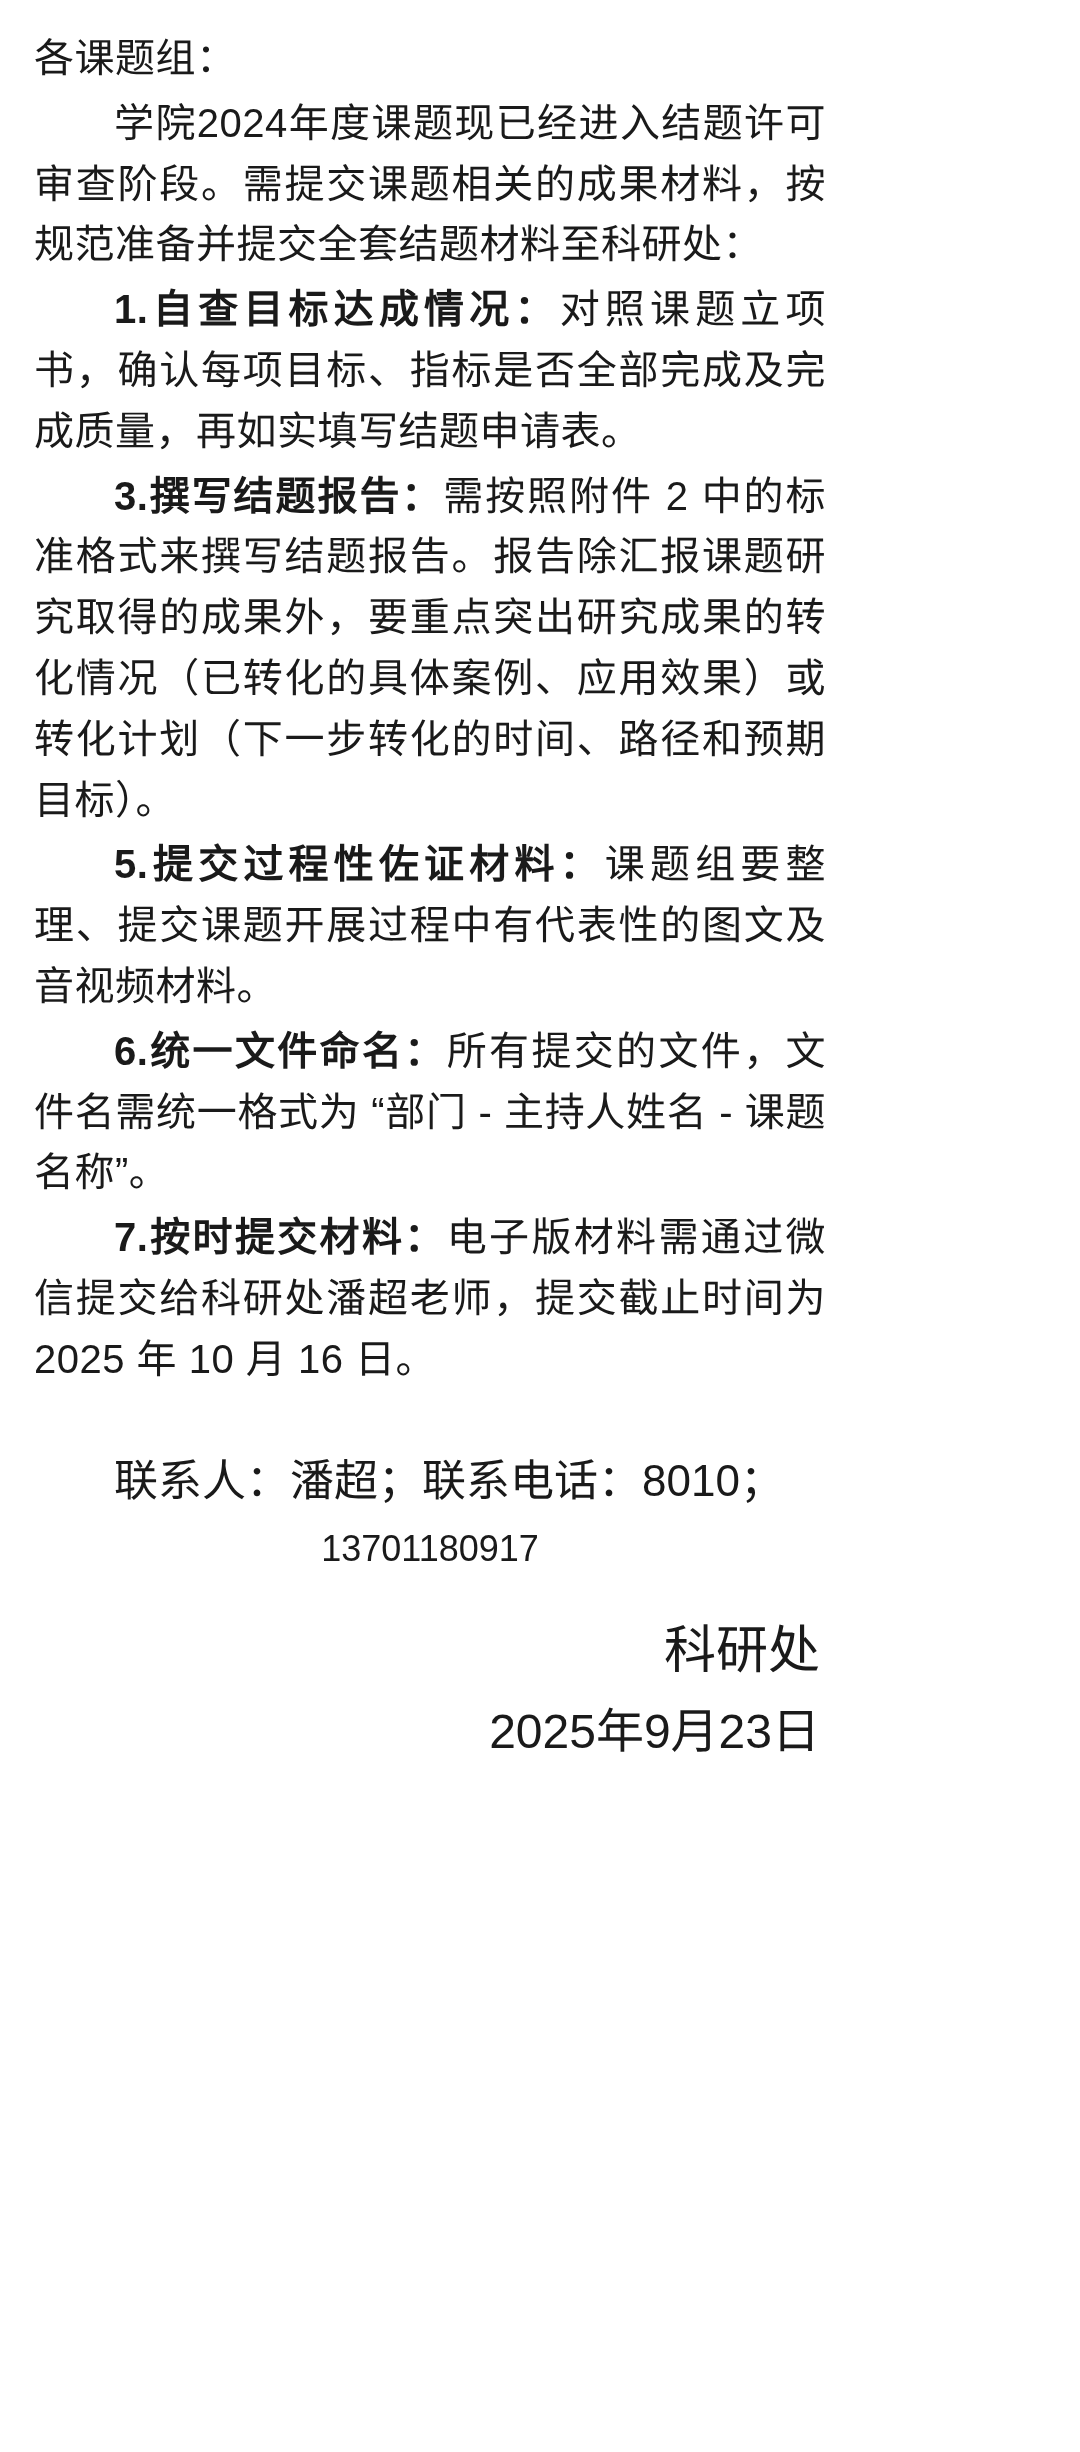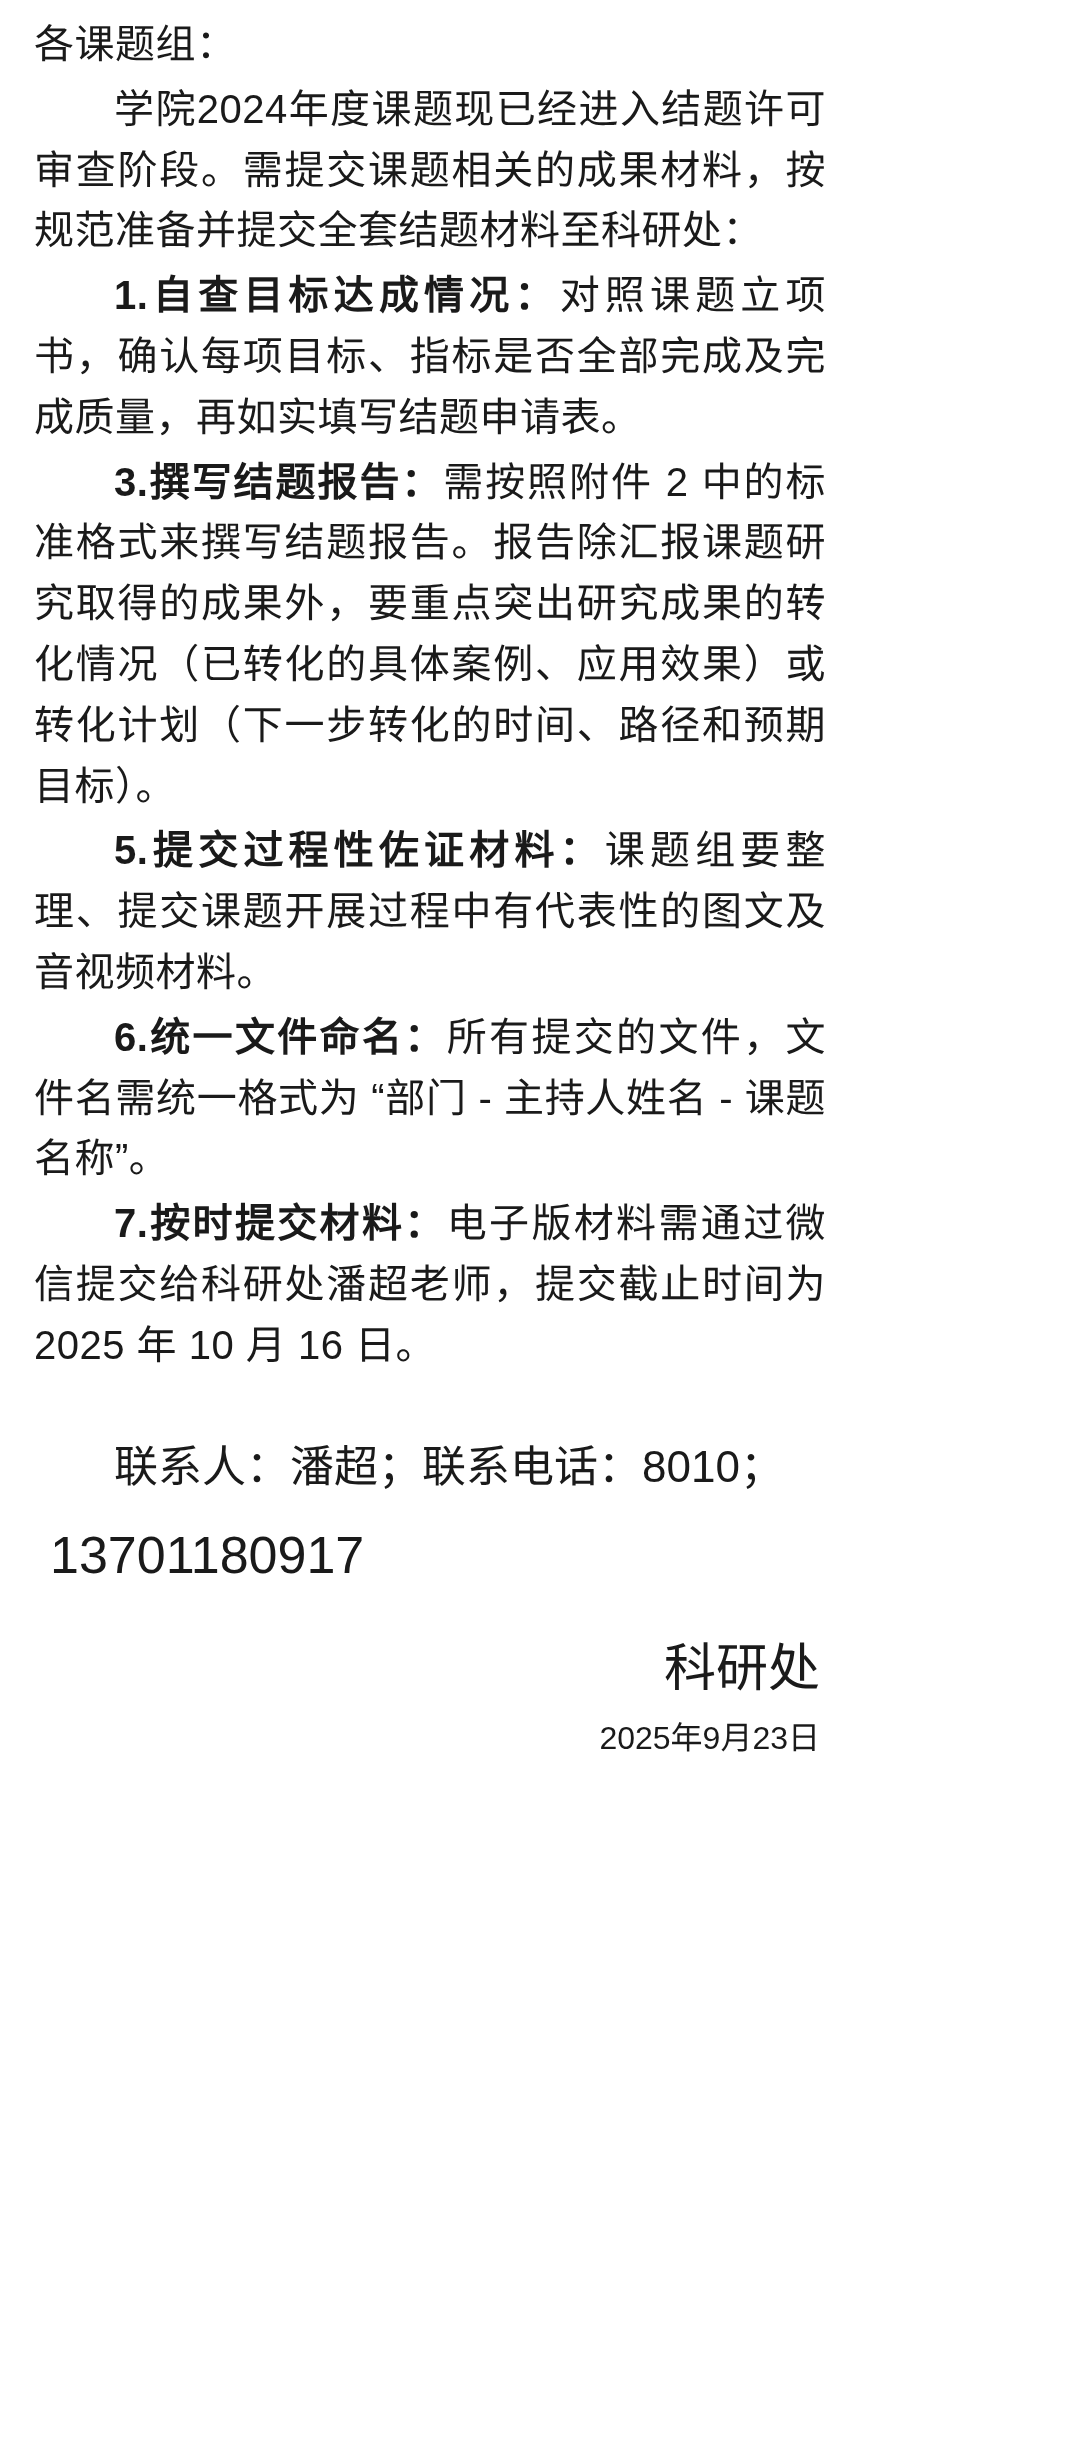--- a/index.html
+++ b/index.html
@@ -11,21 +11,21 @@
     width: 1080px;
     min-height: 2452px;
     font-family: "Liberation Sans", "DejaVu Sans", sans-serif;
     color: #1a1a1a;
     -webkit-font-smoothing: antialiased;
   }
   .page {
     box-sizing: border-box;
     width: 860px;
     min-height: 2452px;
-    padding: 14px 34px 30px 34px;
+    padding: 28px 34px 30px 34px;
   }
   .para {
     font-size: 40px;
     line-height: 1.52;
     letter-spacing: 0.5px;
     margin: 0 0 4px 0;
     text-align: justify;
     text-justify: inter-ideograph;
     word-break: break-word;
   }
@@ -41,33 +41,34 @@
   .spacer {
     height: 54px;
   }
   .contact {
     font-size: 44px;
     line-height: 1.52;
     margin: 0;
     text-indent: 80px;
   }
   .contact2 {
-    font-size: 52px;
+    font-size: 36px;
     line-height: 1.52;
-    margin: 16px;
+    margin: 8px;
+    text-align: center;
   }
   .sign {
     font-size: 52px;
     line-height: 1.52;
     margin: 34px 0 0 0;
     text-align: right;
     padding-right: 6px;
   }
   .sign-date {
-    font-size: 32px;
+    font-size: 48px;
     line-height: 1.52;
     margin: 6px 0 0 0;
     text-align: right;
     padding-right: 6px;
   }
 </style>
 </head>
 <body>
 
 <div class="page">

